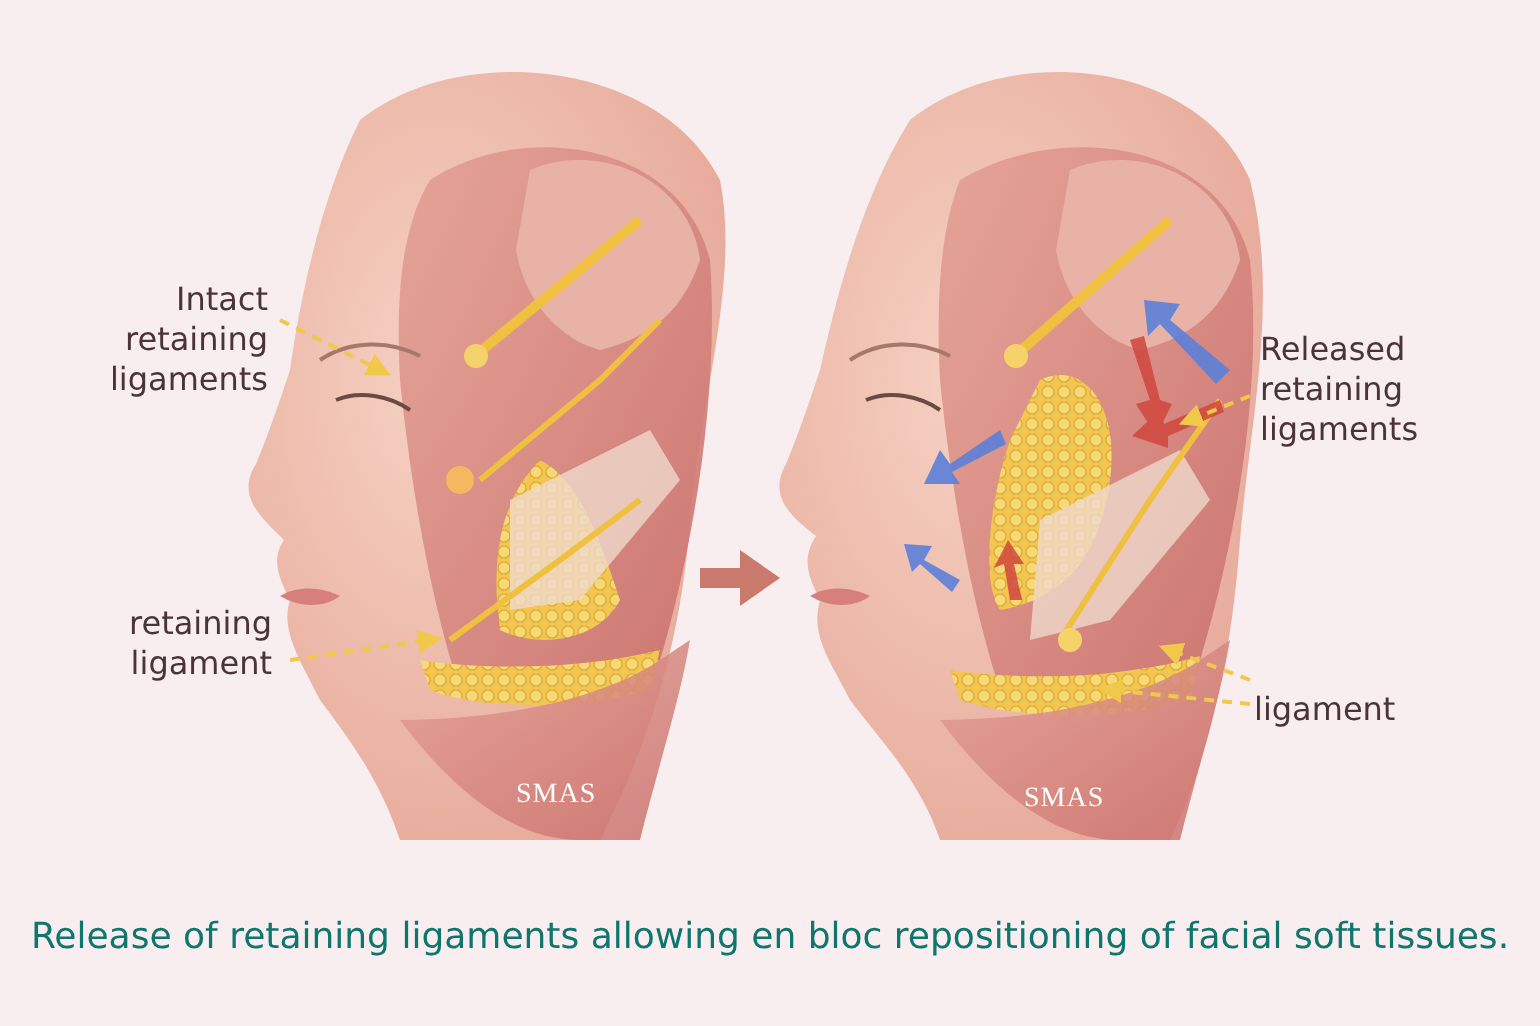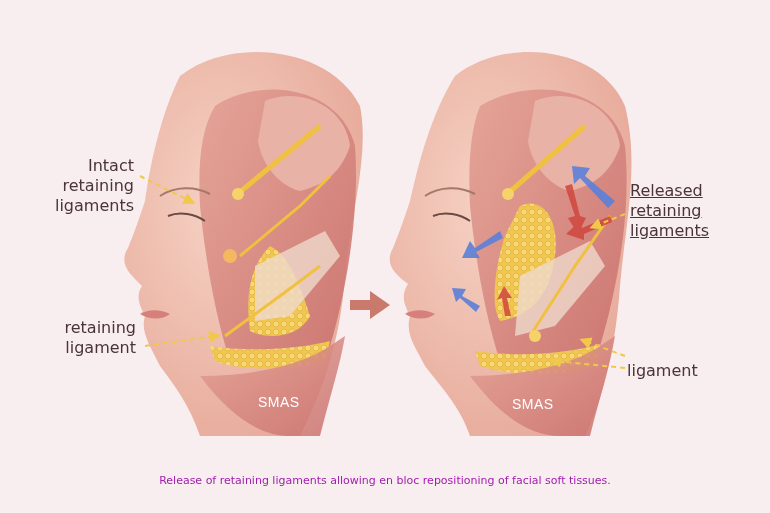--- a/index.html
+++ b/index.html
@@ -1,22 +1,22 @@
 <!DOCTYPE html>
 <html><head>
 <meta charset="utf-8">
 <style>
   html,body{margin:0;padding:0;}
   body{width:770px;height:513px;background:#f8eef0;font-family:"Liberation Sans",sans-serif;position:relative;overflow:hidden;}
-  .stage{position:absolute;left:0;top:16px;width:770px;height:373px;border-radius:31px;}
+  .stage{position:absolute;left:0;top:0;width:770px;height:373px;border-radius:31px;}
   svg{position:absolute;left:0;top:0;}
   .label{position:absolute;color:#4a3438;font-size:16px;line-height:20px;font-family:"DejaVu Sans",sans-serif;}
   .label.right-align{text-align:right;}
-  .smas{position:absolute;color:#fff;font-size:14px;letter-spacing:0.5px;font-family:Liberation Sans, sans-serif;}
-  .caption{position:absolute;left:0;width:770px;top:458px;text-align:center;color:#a21caf;font-size:11px;font-family:"DejaVu Sans",sans-serif;}
+  .smas{position:absolute;color:#fff;font-size:14px;letter-spacing:0.5px;font-family:Liberation Serif, serif;margin-top:12px;}
+  .caption{position:absolute;left:0;width:770px;top:458px;text-align:center;color:#0f766e;font-size:18px;font-family:"DejaVu Sans",sans-serif;}
 </style>
 </head>
 <body>
 
 <div class="stage">
 
 <svg width="770" height="513" viewBox="0 0 770 513">
   <defs>
     <radialGradient id="skinG" cx="0.4" cy="0.4" r="0.7">
       <stop offset="0" stop-color="#f6d2c4"></stop>
@@ -107,21 +107,21 @@
   <div>Intact</div>
   <div>retaining</div>
   <div>ligaments</div>
 </div>
 <div class="label right-align" style="left:30px;top:302px;width:106px;">
   <div>retaining</div>
   <div>ligament</div>
 </div>
 <div class="smas" style="left:258px;top:378px;">SMAS</div>
 
-<div class="label" style="left:630px;top:165px;text-decoration:underline;">
+<div class="label" style="left:630px;top:165px;">
   <div>Released</div>
   <div>retaining</div>
   <div>ligaments</div>
 </div>
 <div class="label" style="left:627px;top:345px;">
   <div>ligament</div>
 </div>
 <div class="smas" style="left:512px;top:380px;">SMAS</div>
 
 <div class="caption">Release of retaining ligaments allowing en bloc repositioning of facial soft tissues.</div>

